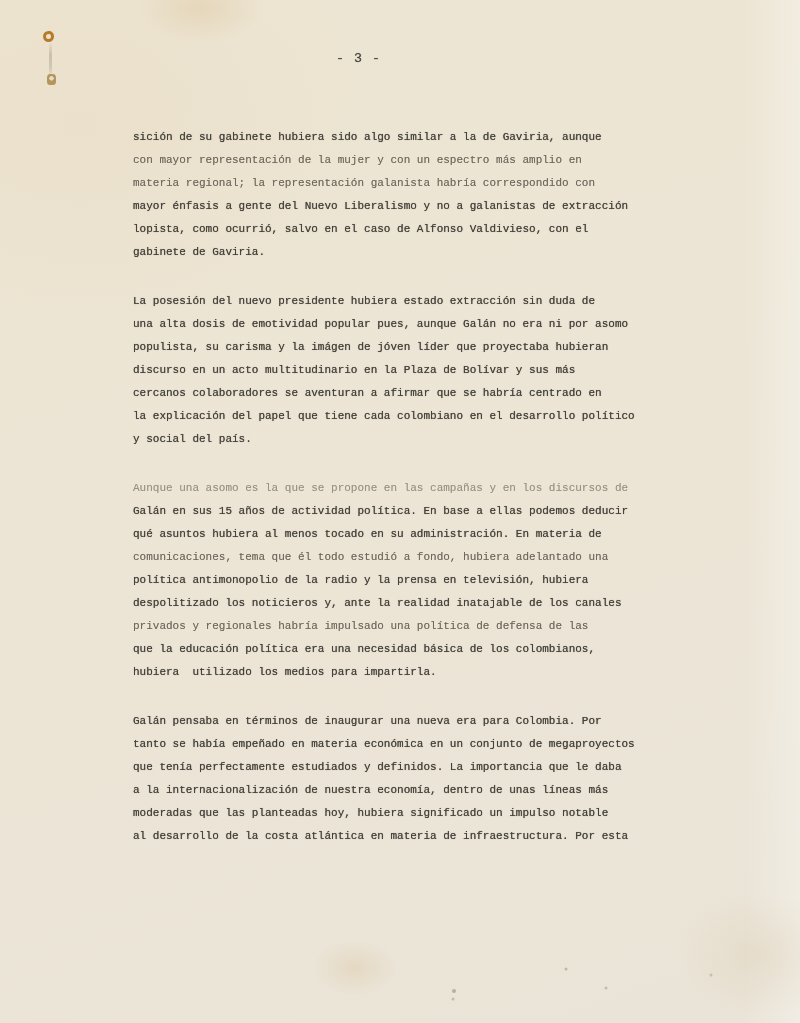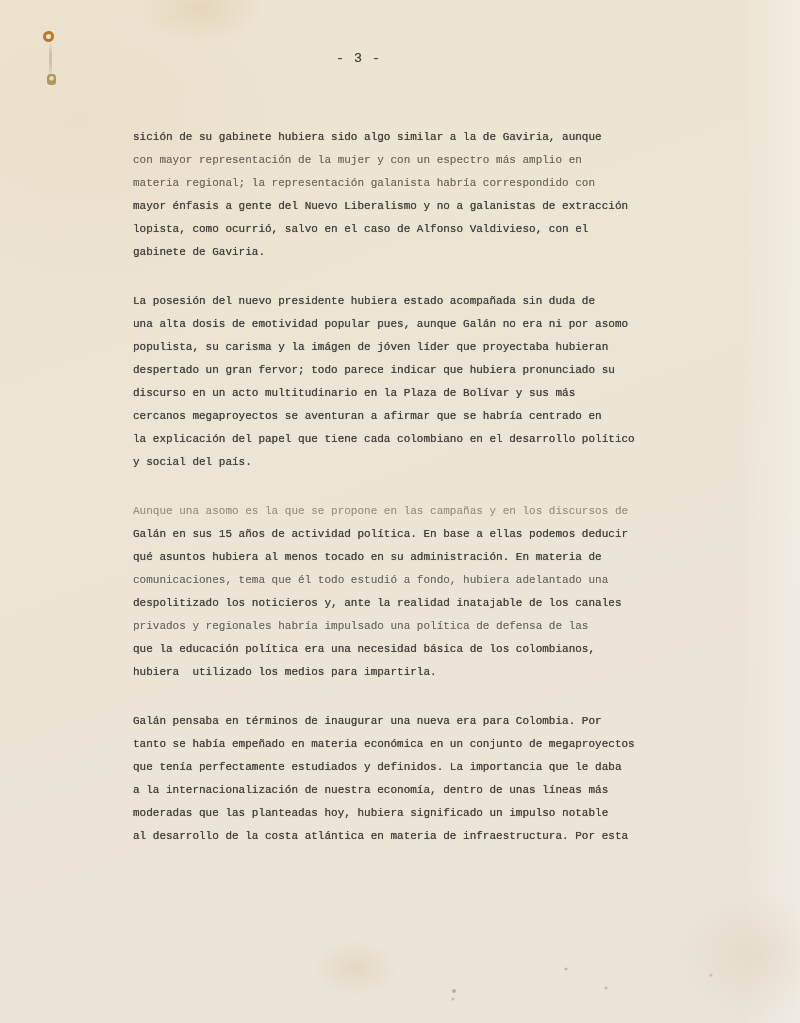--- a/index.html
+++ b/index.html
@@ -111,34 +111,34 @@
   <div class="text-body">
       <div class="paragraph">
         <div class="line">sición de su gabinete hubiera sido algo similar a la de Gaviria, aunque</div>
         <div class="line fade-medium">con mayor representación de la mujer y con un espectro más amplio en</div>
         <div class="line fade-medium">materia regional; la representación galanista habría correspondido con</div>
         <div class="line">mayor énfasis a gente del Nuevo Liberalismo y no a galanistas de extracción</div>
         <div class="line">lopista, como ocurrió, salvo en el caso de Alfonso Valdivieso, con el</div>
         <div class="line">gabinete de Gaviria.</div>
       </div>
       <div class="paragraph">
-        <div class="line">La posesión del nuevo presidente hubiera estado acompañada sin duda de</div>
+        <div class="line">La posesión del nuevo presidente hubiera estado extracción sin duda de</div>
         <div class="line">una alta dosis de emotividad popular pues, aunque Galán no era ni por asomo</div>
         <div class="line">populista, su carisma y la imágen de jóven líder que proyectaba hubieran</div>
-        <div class="line">despertado un gran fervor; todo parece indicar que hubiera pronunciado su</div>
         <div class="line">discurso en un acto multitudinario en la Plaza de Bolívar y sus más</div>
-        <div class="line">cercanos megaproyectos se aventuran a afirmar que se habría centrado en</div>
+        <div class="line">cercanos colaboradores se aventuran a afirmar que se habría centrado en</div>
         <div class="line">la explicación del papel que tiene cada colombiano en el desarrollo político</div>
         <div class="line">y social del país.</div>
       </div>
       <div class="paragraph">
         <div class="line fade-strong">Aunque una asomo es la que se propone en las campañas y en los discursos de</div>
         <div class="line">Galán en sus 15 años de actividad política. En base a ellas podemos deducir</div>
         <div class="line">qué asuntos hubiera al menos tocado en su administración. En materia de</div>
         <div class="line fade-medium">comunicaciones, tema que él todo estudió a fondo, hubiera adelantado una</div>
+        <div class="line">política antimonopolio de la radio y la prensa en televisión, hubiera</div>
         <div class="line">despolitizado los noticieros y, ante la realidad inatajable de los canales</div>
         <div class="line fade-medium">privados y regionales habría impulsado una política de defensa de las</div>
         <div class="line">que la educación política era una necesidad básica de los colombianos,</div>
         <div class="line">hubiera  utilizado los medios para impartirla.</div>
       </div>
       <div class="paragraph">
         <div class="line">Galán pensaba en términos de inaugurar una nueva era para Colombia. Por</div>
         <div class="line">tanto se había empeñado en materia económica en un conjunto de megaproyectos</div>
         <div class="line">que tenía perfectamente estudiados y definidos. La importancia que le daba</div>
         <div class="line">a la internacionalización de nuestra economía, dentro de unas líneas más</div>

